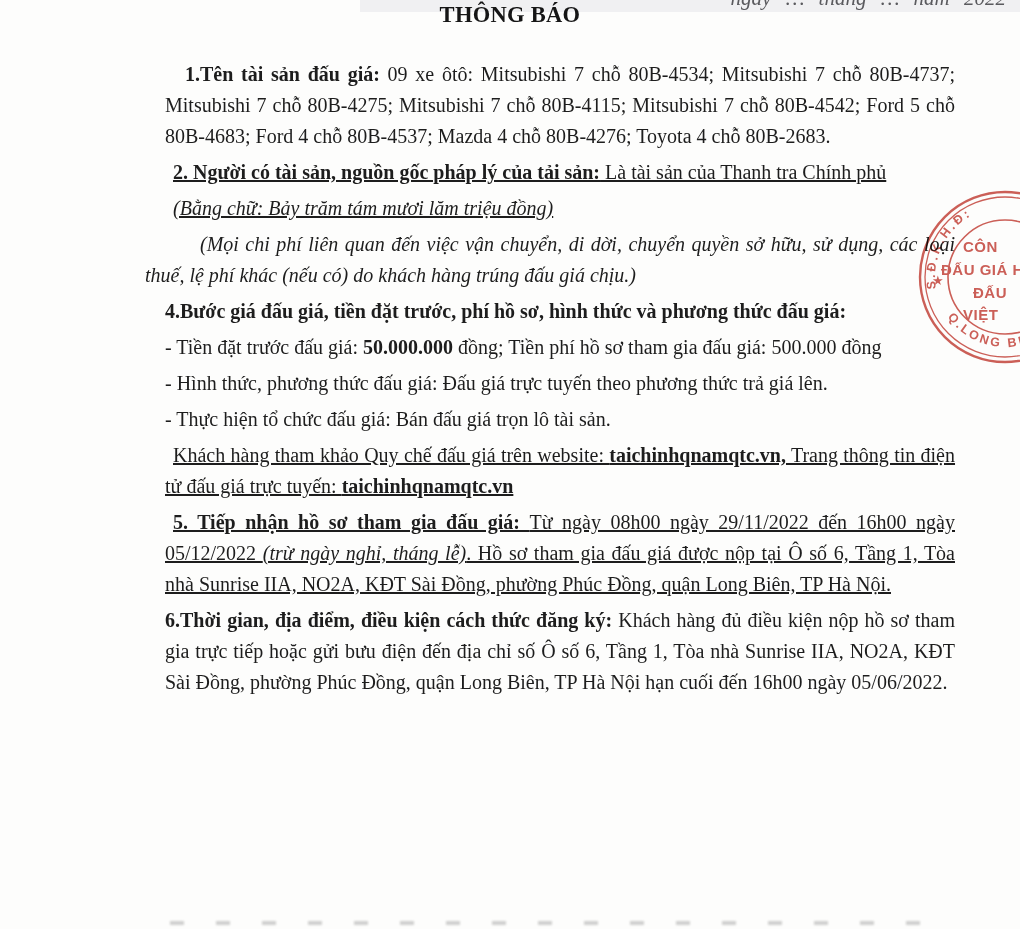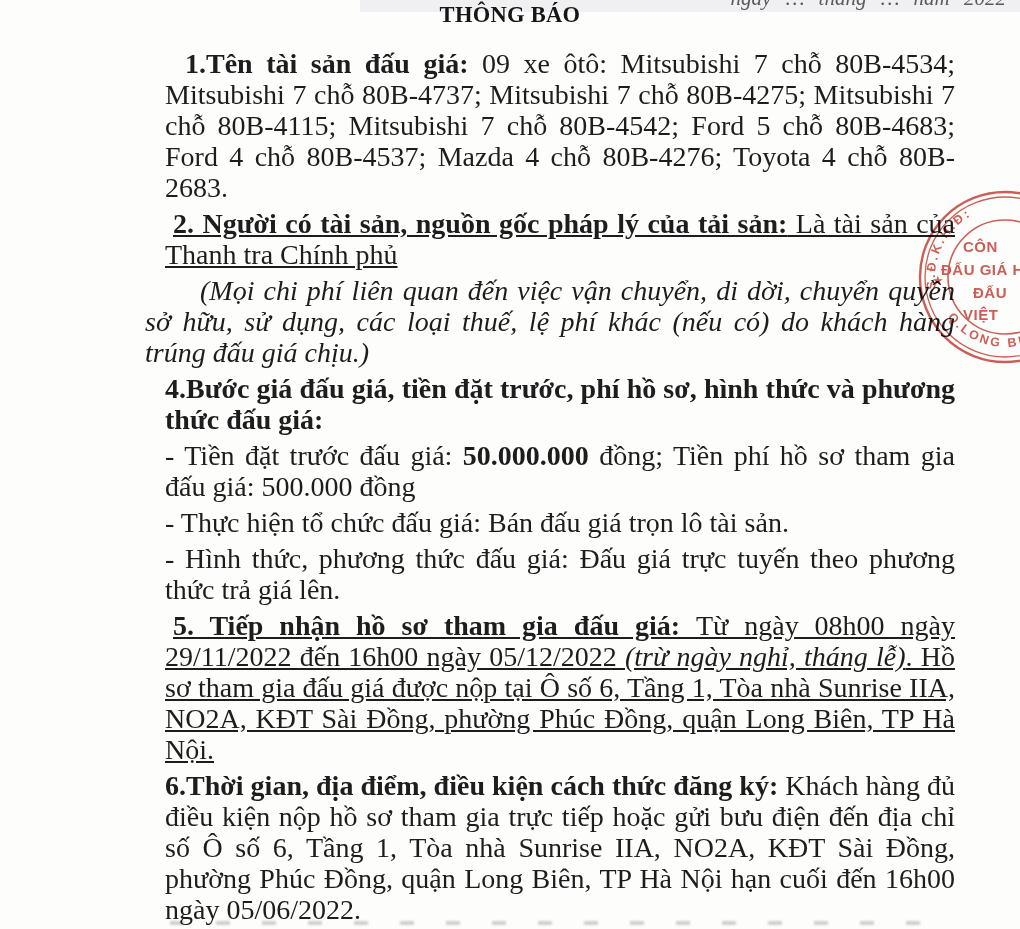--- a/index.html
+++ b/index.html
@@ -21,22 +21,22 @@
     word-spacing:9px;white-space:nowrap;
   }
   .title{
     position:relative;z-index:2;
     text-align:center;
     font-weight:bold;font-size:22.5px;line-height:29px;
     letter-spacing:.3px;color:#161616;
   }
   .content{
     position:relative;z-index:2;
-    margin:19px 65px 0 165px;width:790px;
-    font-size:28px;line-height:31px;
+    margin:30px 65px 0 165px;width:790px;
+    font-size:20px;line-height:31px;
     text-align:justify;
   }
   .para{margin:0 0 5px 0;}
   .indent1{text-indent:20px;}
   .indent-s{text-indent:8px;text-decoration:underline;}
   .fees{margin-left:-20px;text-indent:55px;}
   .b{font-weight:bold;}
   .i{font-style:italic;}
   
   .stamp{
@@ -72,34 +72,38 @@
 
     <p class="para indent1">
       <span class="b">1.Tên tài sản đấu giá:</span><span> 09 xe ôtô: Mitsubishi 7 chỗ 80B-4534; Mitsubishi 7 chỗ 80B-4737; Mitsubishi 7 chỗ 80B-4275; Mitsubishi 7 chỗ 80B-4115; Mitsubishi 7 chỗ 80B-4542; Ford 5 chỗ 80B-4683; Ford 4 chỗ 80B-4537; Mazda 4 chỗ 80B-4276; Toyota 4 chỗ 80B-2683.</span>
     </p>
 
     <p class="para indent-s">
       <span class="b">2. Người có tài sản, nguồn gốc pháp lý của tải sản:</span><span> Là tài sản của Thanh tra Chính phủ</span>
     </p>
 
 
+    <p class="para i indent-s">(Bằng chữ: Bảy trăm tám mươi lăm triệu đồng)</p>
 
     <p class="para i fees">(Mọi chi phí liên quan đến việc vận chuyển, di dời, chuyển quyền sở hữu, sử dụng, các loại thuế, lệ phí khác (nếu có) do khách hàng trúng đấu giá chịu.)</p>
 
     <p class="para b">4.Bước giá đấu giá, tiền đặt trước, phí hồ sơ, hình thức và phương thức đấu giá:</p>
 
 
     <p class="para">
       <span>- Tiền đặt trước đấu giá: </span><span class="b">50.000.000</span><span> đồng; Tiền phí hồ sơ tham gia đấu giá: 500.000 đồng</span>
     </p>
 
+    <p class="para">- Hình thức, phương thức đấu giá: Đấu giá trực tuyến theo phương thức trả giá lên.</p>
+
     <p class="para">- Thực hiện tổ chức đấu giá: Bán đấu giá trọn lô tài sản.</p>
 
-    <p class="para">- Hình thức, phương thức đấu giá: Đấu giá trực tuyến theo phương thức trả giá lên.</p>
-
+    <p class="para indent-s">
+      <span>Khách hàng tham khảo Quy chế đấu giá trên website: </span><span class="b">taichinhqnamqtc.vn,</span><span> Trang thông tin điện tử đấu giá trực tuyến: </span><span class="b">taichinhqnamqtc.vn</span>
+    </p>
 
     <p class="para indent-s">
       <span class="b">5. Tiếp nhận hồ sơ tham gia đấu giá: </span><span>Từ ngày 08h00 ngày 29/11/2022 đến 16h00 ngày 05/12/2022 </span><span class="i">(trừ ngày nghỉ, tháng lễ)</span><span>. Hồ sơ tham gia đấu giá được nộp tại Ô số 6, Tầng 1, Tòa nhà Sunrise IIA, NO2A, KĐT Sài Đồng, phường Phúc Đồng, quận Long Biên, TP Hà Nội.</span>
     </p>
 
     <p class="para">
       <span class="b">6.Thời gian, địa điểm, điều kiện cách thức đăng ký: </span><span>Khách hàng đủ điều kiện nộp hồ sơ tham gia trực tiếp hoặc gửi bưu điện đến địa chỉ số Ô số 6, Tầng 1, Tòa nhà Sunrise IIA, NO2A, KĐT Sài Đồng, phường Phúc Đồng, quận Long Biên, TP Hà Nội hạn cuối đến 16h00 ngày 05/06/2022.</span>
     </p>
 
   </div>

